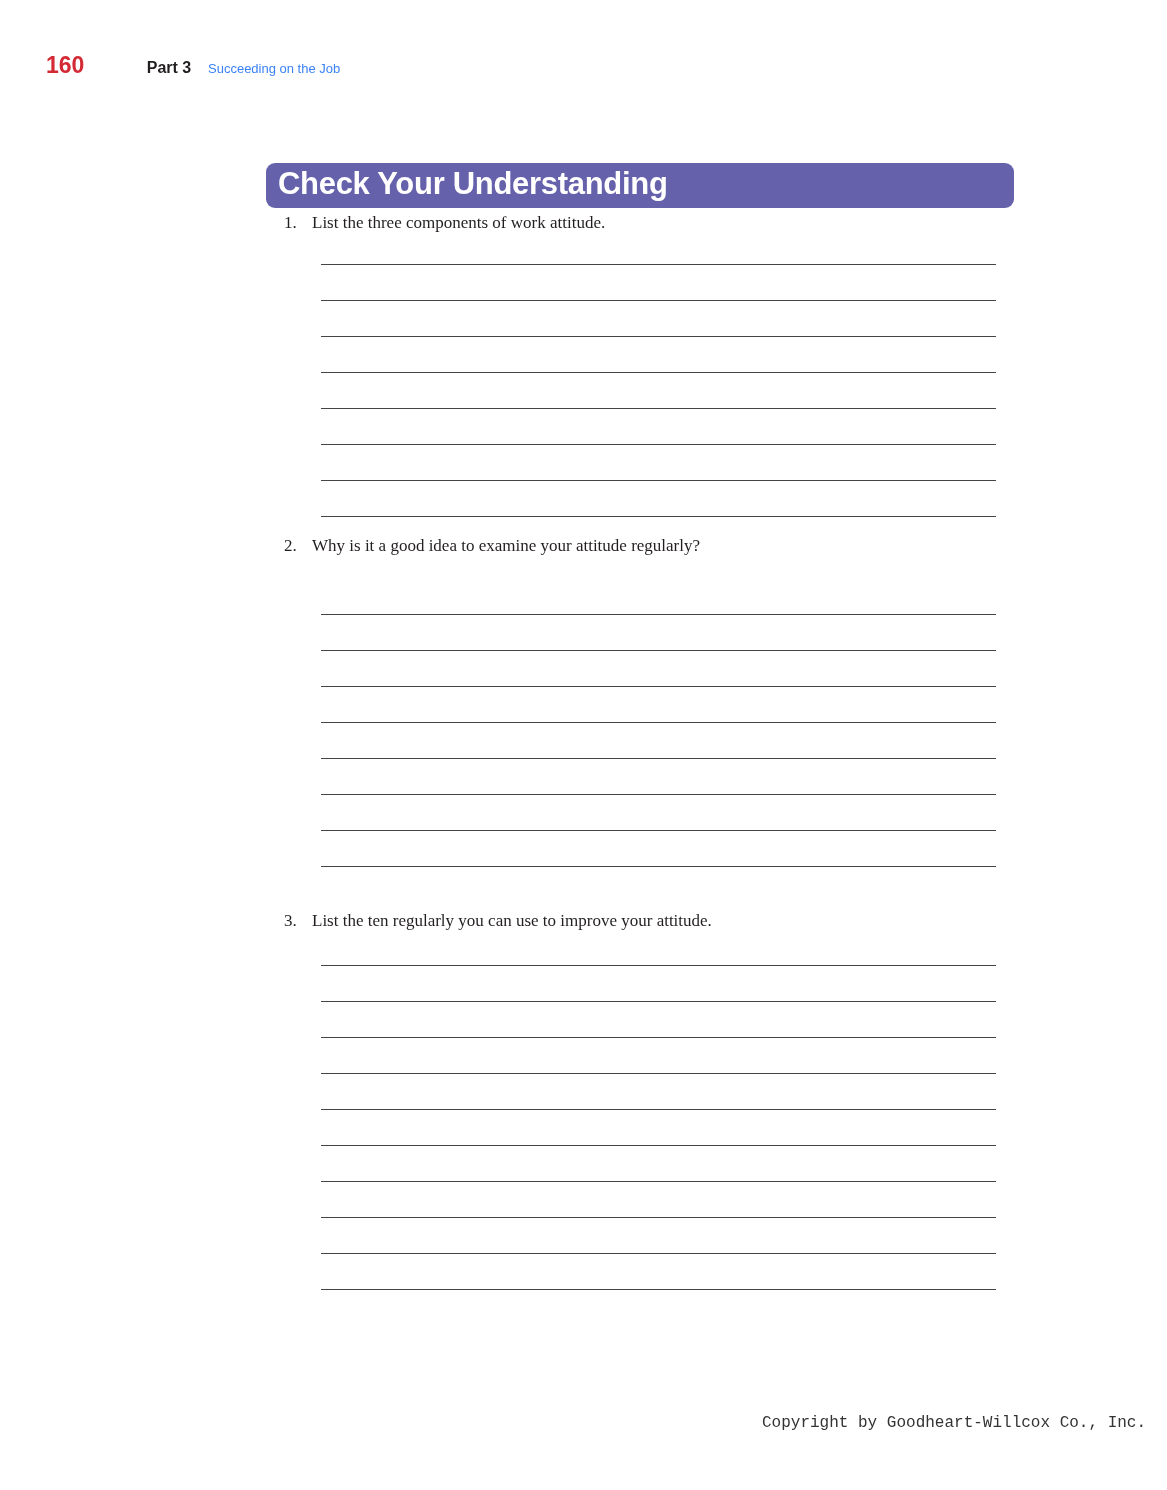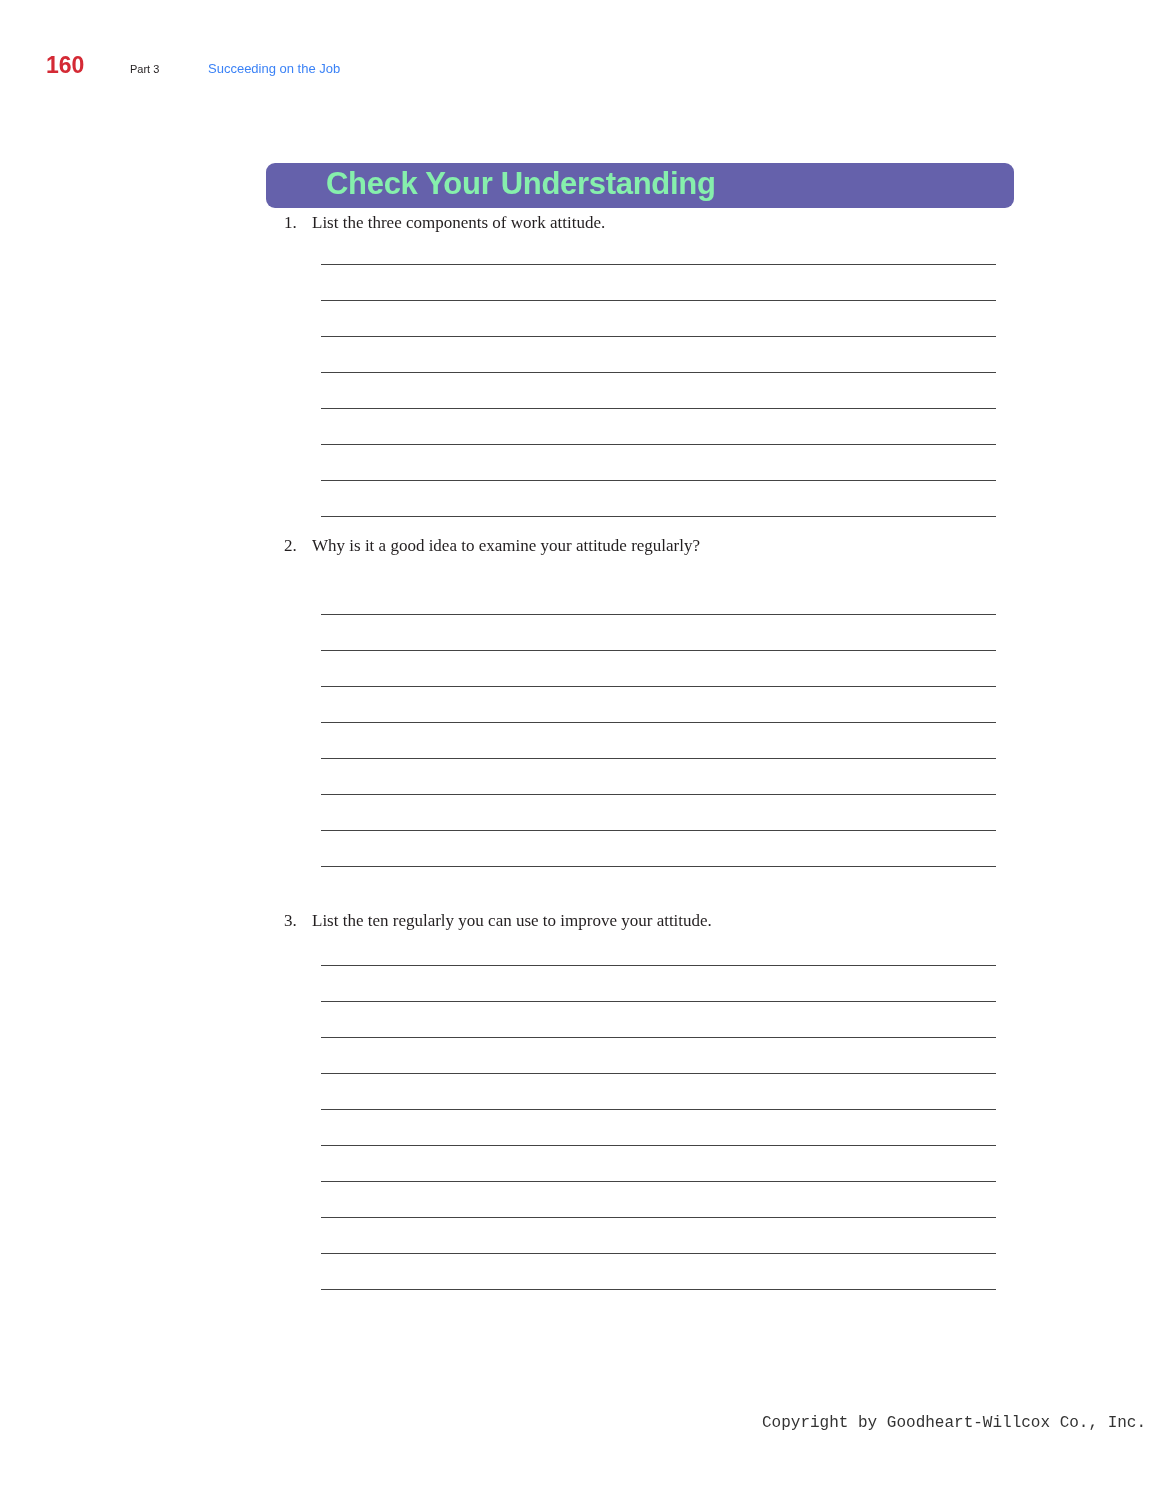--- a/index.html
+++ b/index.html
@@ -1,22 +1,22 @@
 <!DOCTYPE html>
 <html><head>
 <meta charset="utf-8">
 <style>
   html, body { margin:0; padding:0; background:#fff; }
   body { width:1167px; height:1490px; position:relative; overflow:hidden; }
   .running-head { position:absolute; top:52px; left:46px; font-family:"Liberation Sans", sans-serif; display:flex; align-items:baseline; }
   .page-num { color:#d42a35; font-weight:bold; font-size:23px; width:84px; }
-  .part { color:#231f20; font-weight:normal; font-size:11px; width:78px; }
+  .part { color:#231f20; font-weight:bold; font-size:16px; width:78px;text-align:center; }
   .chapter { color:#3b82f6; font-size:13px;text-align:center; }
   .banner { position:absolute; left:266px; top:163px; width:748px; height:45px; background:#6561ab; border-radius:9px; }
-  .banner-title { position:absolute; left:12px; top:3px; color:#86efac; font-family:"Liberation Sans", sans-serif; font-weight:bold; font-size:31px; letter-spacing:-0.3px;margin-left:48px; }
+  .banner-title { position:absolute; left:12px; top:3px; color:#ffffff; font-family:"Liberation Sans", sans-serif; font-weight:bold; font-size:31px; letter-spacing:-0.3px; }
   .question { position:absolute; left:284px; font-family:"Liberation Serif", serif; font-size:17px; color:#231f20; }
   .question .num { display:inline-block; width:28px; }
   .line { position:absolute; left:321px; width:675px; height:0; border-top:1.3px solid #444; }
   .copyright { position:absolute; left:762px; top:1414px; font-family:Liberation Mono, monospace; font-size:16px; color:#333; }
 </style>
 </head>
 <body>
 
 <div class="running-head">
   <span class="page-num">160</span>

